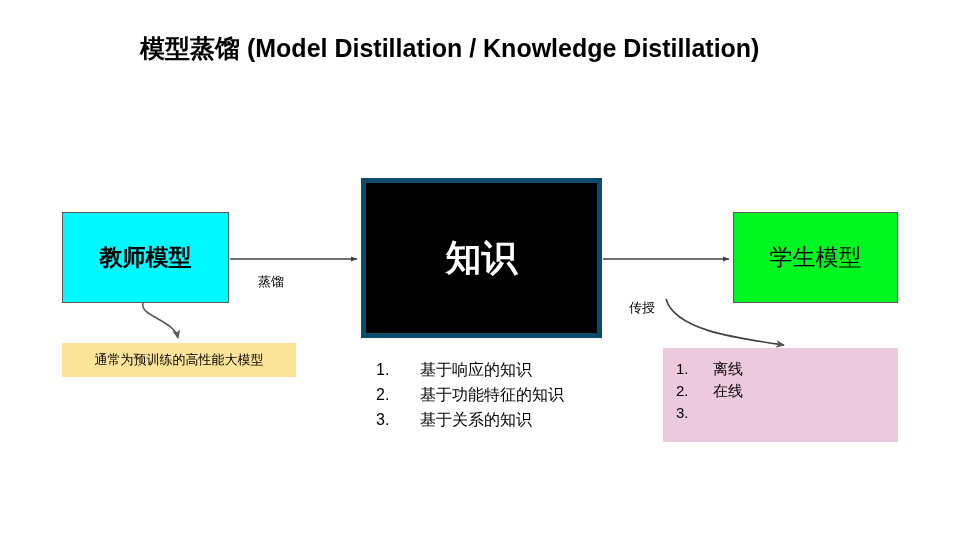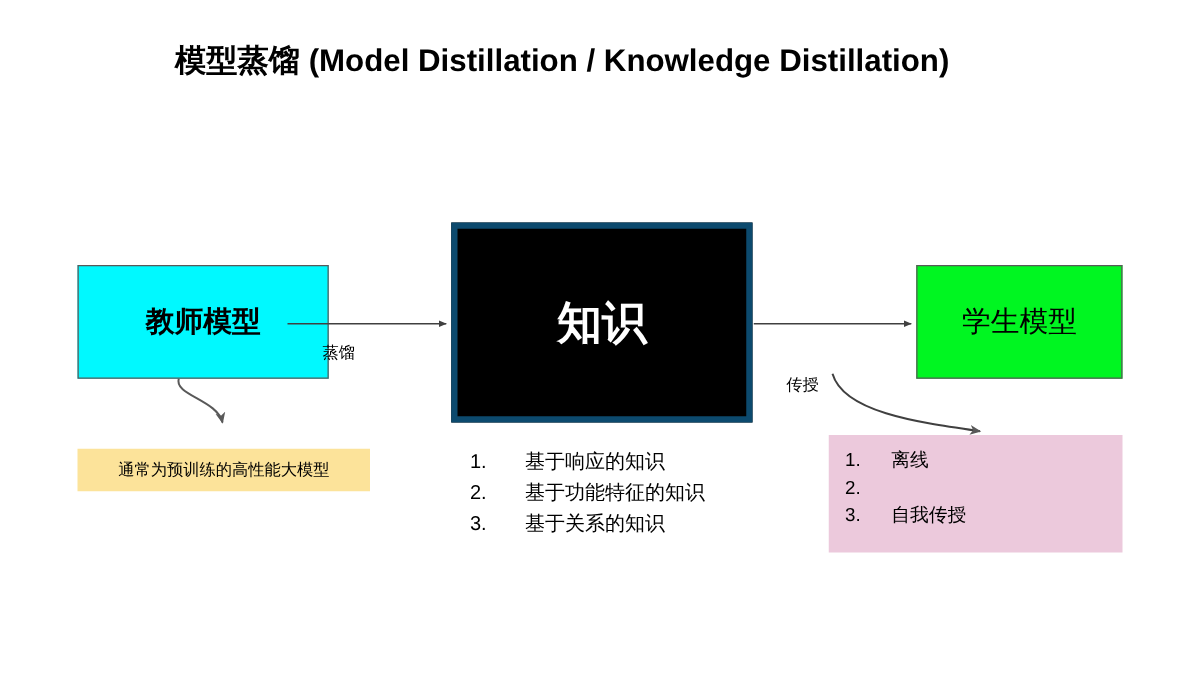--- a/index.html
+++ b/index.html
@@ -37,21 +37,21 @@
     position: absolute;
     box-sizing: border-box;
     display: flex;
     align-items: center;
     justify-content: center;
     text-align: center;
   }
   #teacher-box {
     left: 62px;
     top: 212px;
-    width: 201px;
+    width: 167px;
     height: 91px;
     background: #00f9ff;
     border: 1.2px solid #595959;
     font-size: 23px;
     font-weight: bold;
     color: #000000;
   }
   #knowledge-box {
     left: 361px;
     top: 178px;
@@ -77,21 +77,20 @@
   #teacher-note-box {
     position: absolute;
     left: 62px;
     top: 343px;
     width: 234px;
     height: 34px;
     background: #fce39a;
     display: flex;
     align-items: center;
     justify-content: center;
-    margin-top: 16px;
   }
   #teacher-note-text {
     font-size: 13px;
     color: #000000;
     font-weight: normal;
     white-space: nowrap;
   }
   #student-note-box {
     position: absolute;
     left: 663px;
@@ -213,24 +212,24 @@
 
   <div id="student-note-box"></div>
 
   <ol id="student-list" class="ol-list">
     <li class="ol-item">
       <span class="ol-num">1.</span>
       <span class="ol-text">离线</span>
     </li>
     <li class="ol-item">
       <span class="ol-num">2.</span>
+      <span class="ol-text">在线</span>
     </li>
     <li class="ol-item">
       <span class="ol-num">3.</span>
-      <span class="ol-text">自我传授</span>
     </li>
   </ol>
 
   <svg id="vector-layer" viewBox="0 0 960 540" xmlns="http://www.w3.org/2000/svg">
     <defs>
       <marker id="arrowhead-straight" markerWidth="7" markerHeight="7" refX="6" refY="3.2" orient="auto" markerUnits="userSpaceOnUse">
         <path d="M0,0.6 L6.4,3.2 L0,5.8 z" fill="#404040"></path>
       </marker>
       <marker id="arrowhead-curve" markerWidth="11" markerHeight="11" refX="8" refY="5" orient="auto" markerUnits="userSpaceOnUse">
         <path d="M0,1 L9,5 L0,9 L2.4,5 z" fill="#595959"></path>

